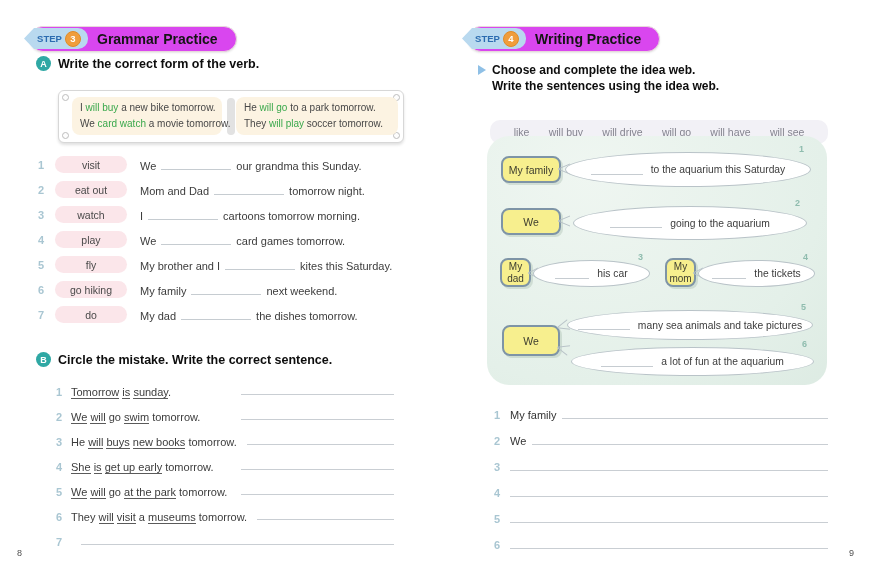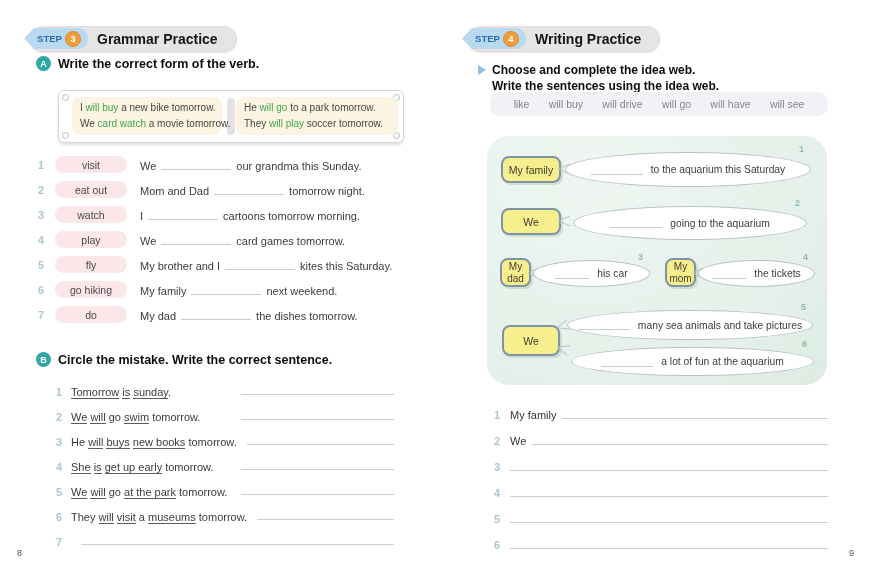--- a/index.html
+++ b/index.html
@@ -4,21 +4,21 @@
 <style>
   html,body{margin:0;padding:0;background:#fff;}
   .spread{position:relative;width:876px;height:580px;background:#ffffff;overflow:hidden;
           font-family:"Liberation Sans",sans-serif;color:#3c3c3c;}
   .page{position:absolute;top:0;width:438px;height:580px;}
   .page.left{left:0;}
   .page.right{left:438px;}
 
   
   .badge{position:absolute;left:30px;top:26px;height:24px;}
-  .badge-pill{display:inline-block;background:#e5e5e5;border:1px solid #e8d7db;border-radius:14px;
+  .badge-pill{display:inline-block;background:#d946ef;border:1px solid #e8d7db;border-radius:14px;
               padding:4px 18px 4px 66px;font-size:14px;font-weight:bold;color:#151515;
               box-shadow:0 1px 2px rgba(0,0,0,.10);white-space:nowrap;}
   .badge-step{position:absolute;left:-6px;top:2px;width:64px;height:21px;background:#b9d9ef;
               clip-path:polygon(10px 0,100% 0,100% 100%,10px 100%,0 50%);
               border-radius:0 10px 10px 0;display:flex;align-items:center;justify-content:center;
               gap:3px;padding-left:6px;box-sizing:border-box;}
   .badge-step .stp{font-size:9.5px;font-weight:bold;color:#2c6cb0;}
   .badge-num{width:14px;height:14px;border-radius:50%;background:#f09d3c;border:1px solid #df8b27;
              color:#fff;font-size:9.5px;font-weight:bold;display:flex;align-items:center;justify-content:center;}
 
@@ -61,21 +61,21 @@
   .ans-line{flex:1 1 auto;min-width:50px;border-bottom:1px solid #c9ced3;height:1px;margin:0 2px 6px 10px;}
 
   .pageno{position:absolute;font-size:9px;color:#4f4f4f;}
 
   
   .instr{position:absolute;left:40px;top:62px;display:flex;gap:6px;}
   .play-icon{margin-top:3px;width:0;height:0;border-style:solid;border-width:5px 0 5px 8px;
              border-color:transparent transparent transparent #8fc0e6;flex:0 0 auto;}
   .instr-text{font-size:12px;font-weight:bold;color:#0d0d0d;line-height:16px;}
 
-  .word-bank{position:absolute;left:52px;top:92px;width:338px;height:21px;background:#f2f1f6;
+  .word-bank{position:absolute;left:52px;top:120px;width:338px;height:21px;background:#f2f1f6;
              border-radius:10px;display:flex;align-items:center;justify-content:space-around;padding:12px 14px;box-sizing:border-box;}
   .wb-item{font-size:10.5px;color:#84848f;white-space:nowrap;}
 
   .web-panel{position:absolute;left:49px;top:136px;width:340px;height:249px;border-radius:22px;
              background:radial-gradient(ellipse at 30% 15%, #eff6f1 0%, #e4f0e9 70%, #ddebe3 100%);}
   .ybox{position:absolute;background:#f7ef8e;border:2px solid #7e94a6;border-radius:8px;
         display:flex;align-items:center;justify-content:center;text-align:center;
         font-size:10.5px;color:#3e3e30;line-height:12px;box-sizing:border-box;
         box-shadow:2px 2px 0 rgba(130,160,140,.25);}
   .oval{position:absolute;background:#fff;border:1px solid #b9c3c8;border-radius:50%;

